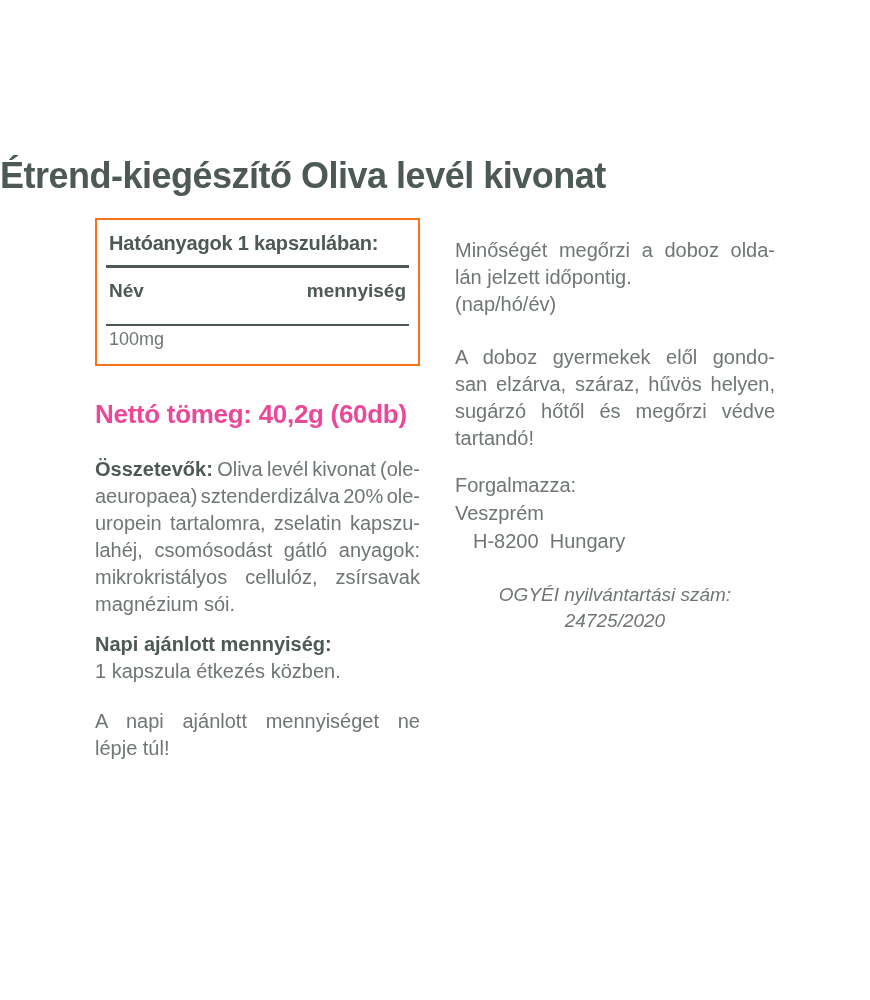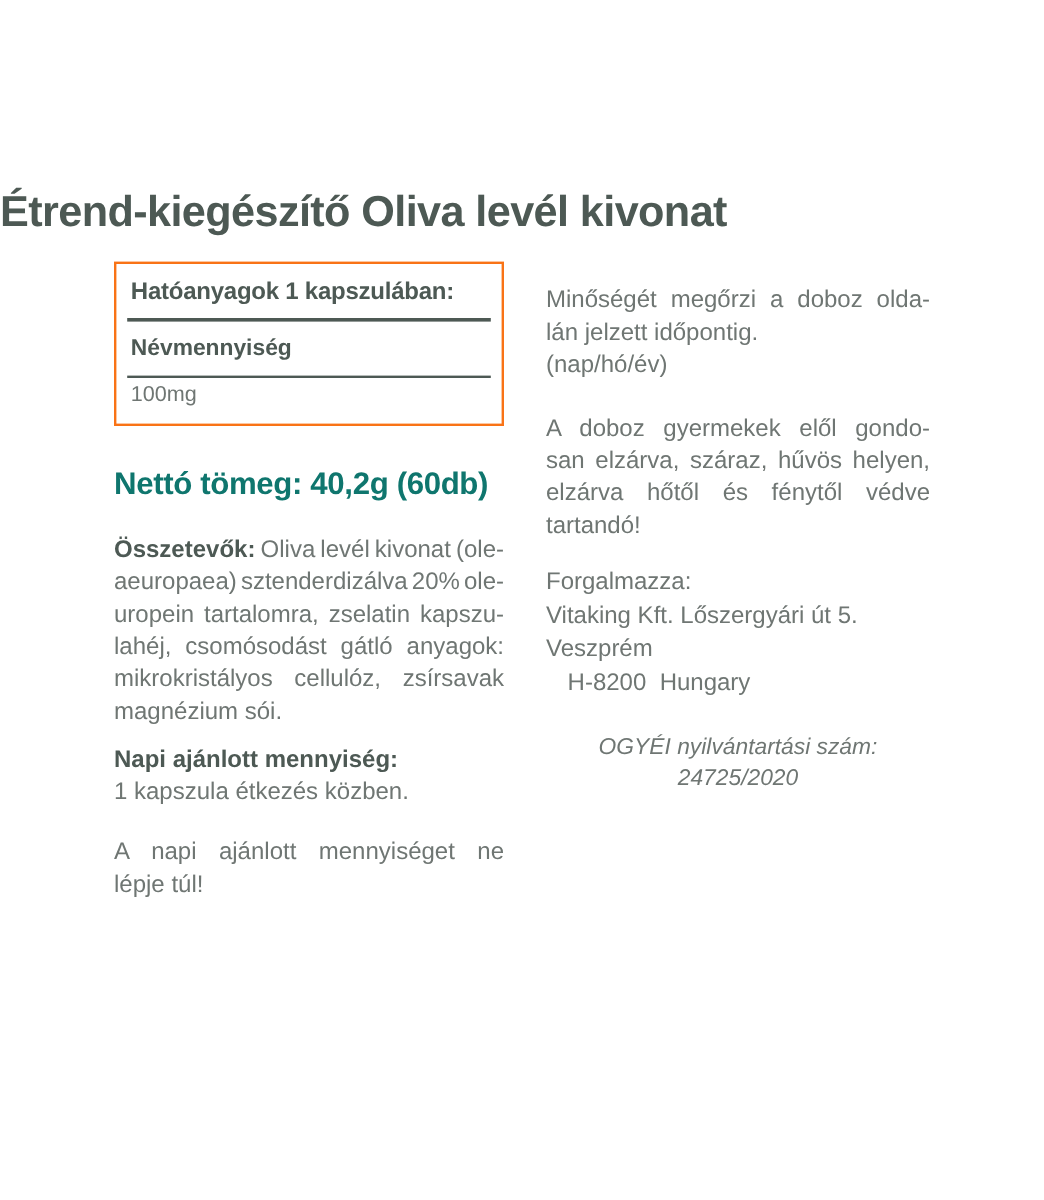--- a/index.html
+++ b/index.html
@@ -29,34 +29,34 @@
 
   
   .facts { border: 2px solid #f97316; }
   .facts-header {
     font-weight: bold; font-size: 20px; color: #4d5954;
     padding: 12px 12px 10px 12px; letter-spacing: -0.2px;
   }
   .rule  { height: 3px; background: #4d5954; margin: 0 9px; }
   .rule2 { height: 2px; background: #4d5954; margin: 0 9px; }
   .facts-cols {
-    display: flex; 
+    display: flex; justify-content: space-between;
     font-weight: bold; font-size: 19px; color: #4d5954;
-    padding: 12px 12px 11px 12px;
+    padding: 12px 12px 22px 12px;
   }
   .facts-row {
     display: flex; justify-content: space-between;
     font-size: 18px; color: #6f7673;
     padding: 0 12px; line-height: 26px;
   }
   .facts-row.first { margin-top: 9px; }
   .facts-row.last  { padding-bottom: 12px; }
 
   .net {
-    font-size: 26px; font-weight: bold; color: #0f766e;
+    font-size: 26px; font-weight: bold; color: #ec4899;
     margin-top: 33px; white-space: nowrap; letter-spacing: -0.3px;
   }
 
   .para { font-size: 20px; line-height: 27px; }
   .m-ingredients { margin-top: 26px; }
   .m-daily       { margin-top: 13px; }
   .m-warning     { margin-top: 23px; }
   .m-p2          { margin-top: 25px; }
   .m-p3          { margin-top: 26px; }
   .m-dist        { margin-top: 19px; line-height: 28px; }
@@ -122,27 +122,26 @@
 
     <div class="para m-p2">
       <div class="line jl">Minőségét megőrzi a doboz olda-</div>
       <div class="line">lán jelzett időpontig.</div>
       <div class="line">(nap/hó/év)</div>
     </div>
 
     <div class="para m-p3">
       <div class="line jl">A doboz gyermekek elől gondo-</div>
       <div class="line jl tight">san elzárva, száraz, hűvös helyen,</div>
-      <div class="line jl">elzárva hőtől és fénytől védve</div>
+      <div class="line jl">sugárzó hőtől és megőrzi védve</div>
       <div class="line">tartandó!</div>
     </div>
 
     <div class="para m-dist">
       <div class="line">Forgalmazza:</div>
-      <div class="line">Vitaking Kft. Lőszergyári út 5.</div>
       <div class="line">Veszprém</div>
       <div class="line pre">H-8200  Hungary</div>
     </div>
 
     <div class="reg m-reg">
       <div class="line">OGYÉI nyilvántartási szám:</div>
       <div class="line">24725/2020</div>
     </div>
 
   </div>

